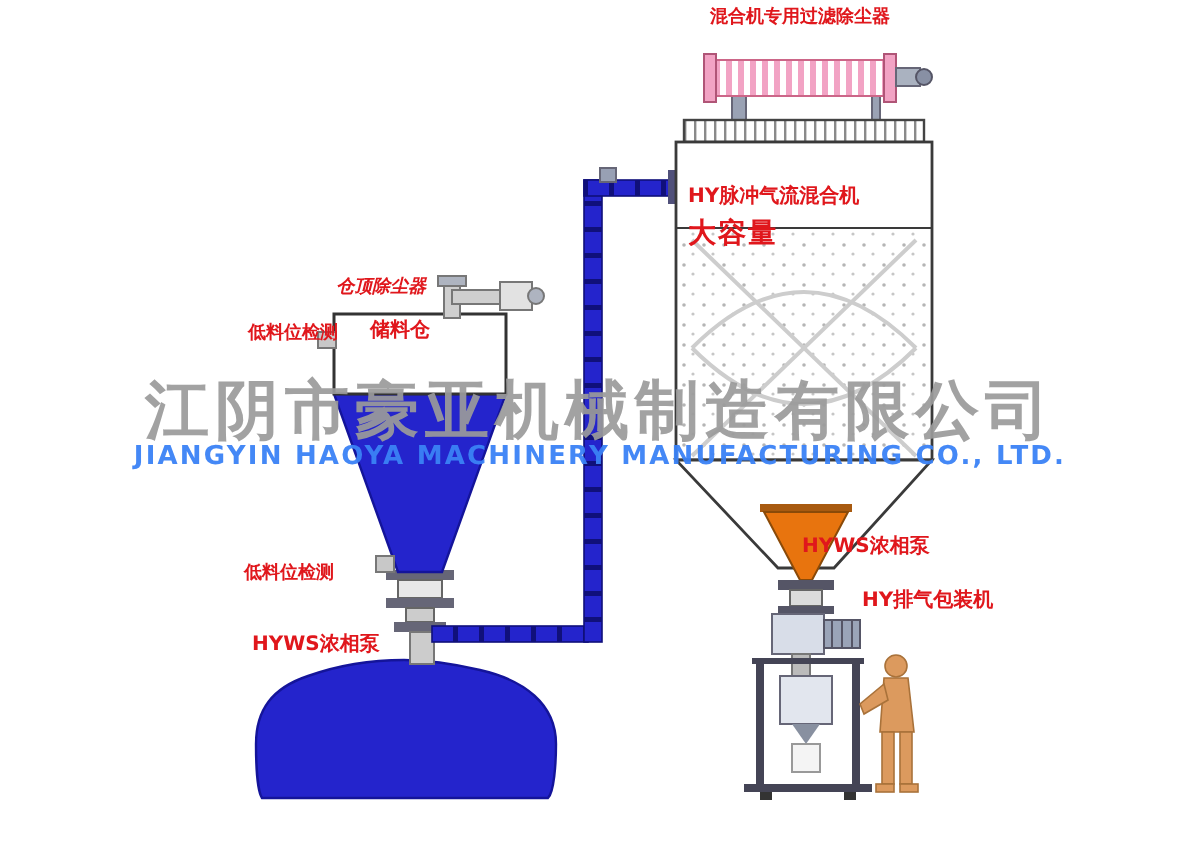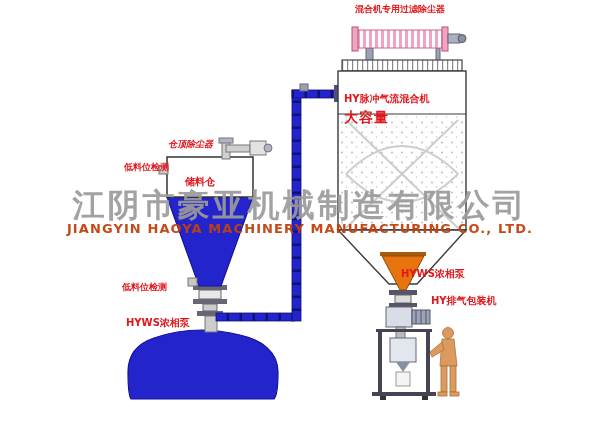--- a/index.html
+++ b/index.html
@@ -13,21 +13,21 @@
     font-size:9px;line-height:1.15;white-space:nowrap;
     font-family:"DejaVu Sans",sans-serif;
   }
   .lbl-lg{font-size:14px;letter-spacing:1px;margin-top:36px;}
   .lbl-md{font-size:10px;}
   .wm{
     position:absolute;left:0;right:0;text-align:center;z-index:3;
     font-weight:bold;font-family:"DejaVu Sans",sans-serif;pointer-events:none;
   }
   .wm-cn{top:184px;font-size:32px;color:#9b9b9b;letter-spacing:3px;opacity:.92;}
-  .wm-en{top:221px;font-size:13px;color:#c2410c;letter-spacing:1.1px;opacity:.95;text-align:center;}
+  .wm-en{top:221px;font-size:13px;color:#3b82f6;letter-spacing:1.1px;opacity:.95;text-align:center;}
 </style>
 </head>
 <body>
 
 <div class="stage">
 
   <svg width="600" height="421" viewBox="0 0 600 421">
     <defs>
       <pattern id="pipeV" width="9" height="13" patternUnits="userSpaceOnUse" x="292" y="90">
         <rect width="9" height="13" fill="#2424cc"></rect>
@@ -152,21 +152,21 @@
   <div class="lbl" style="left:355px;top:4px;">混合机专用过滤除尘器</div>
 
   <div class="lbl lbl-lg" style="left:344px;top:73px;">大容量</div>
 
   <div class="lbl lbl-md" style="left:344px;top:93px;">HY脉冲气流混合机</div>
 
   <div class="lbl" style="left:168px;top:139px;font-style:italic;">仓顶除尘器</div>
 
   <div class="lbl" style="left:124px;top:162px;">低料位检测</div>
 
-  <div class="lbl lbl-md" style="left:185px;top:176px;">储料仓</div>
+  <div class="lbl lbl-md" style="left:185px;top:160px;">储料仓</div>
 
   <div class="lbl" style="left:122px;top:282px;">低料位检测</div>
 
   <div class="lbl lbl-md" style="left:126px;top:317px;">HYWS浓相泵</div>
 
   <div class="lbl lbl-md" style="left:401px;top:268px;">HYWS浓相泵</div>
 
   <div class="lbl lbl-md" style="left:399px;top:295px;margin-left:32px;">HY排气包装机</div>
 
   <div class="wm wm-cn">江阴市豪亚机械制造有限公司</div>

